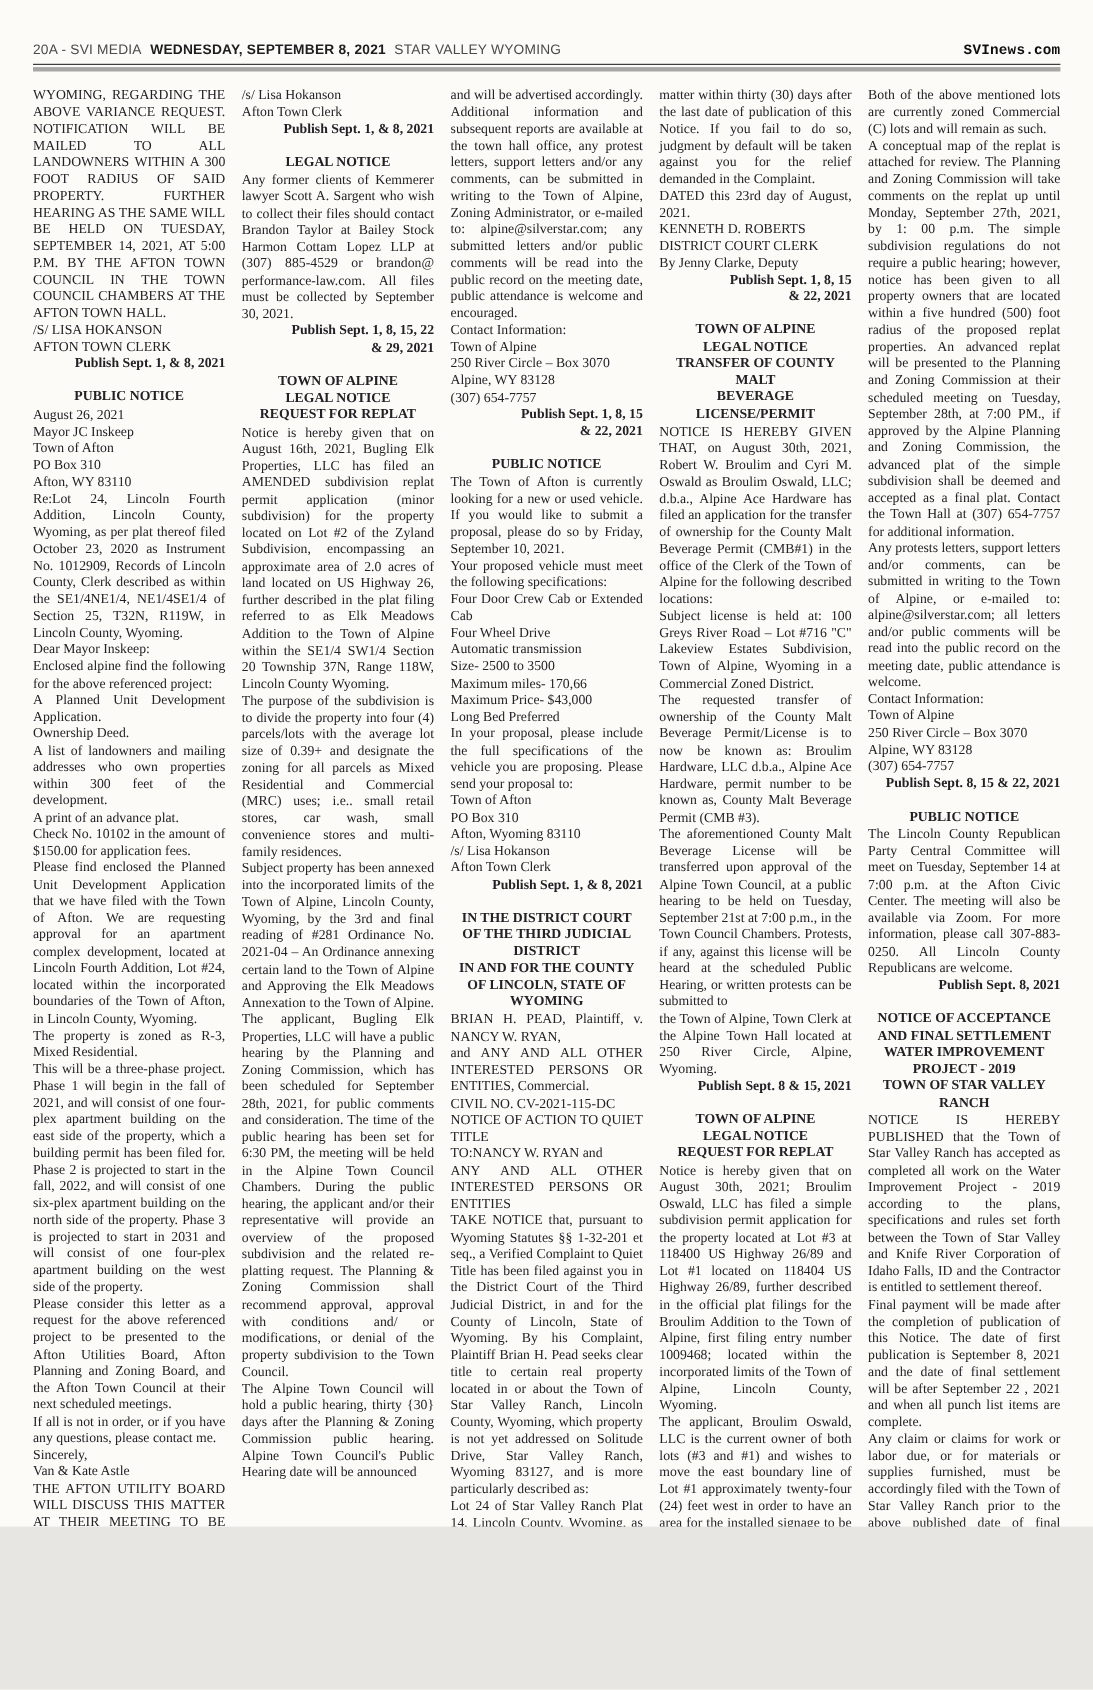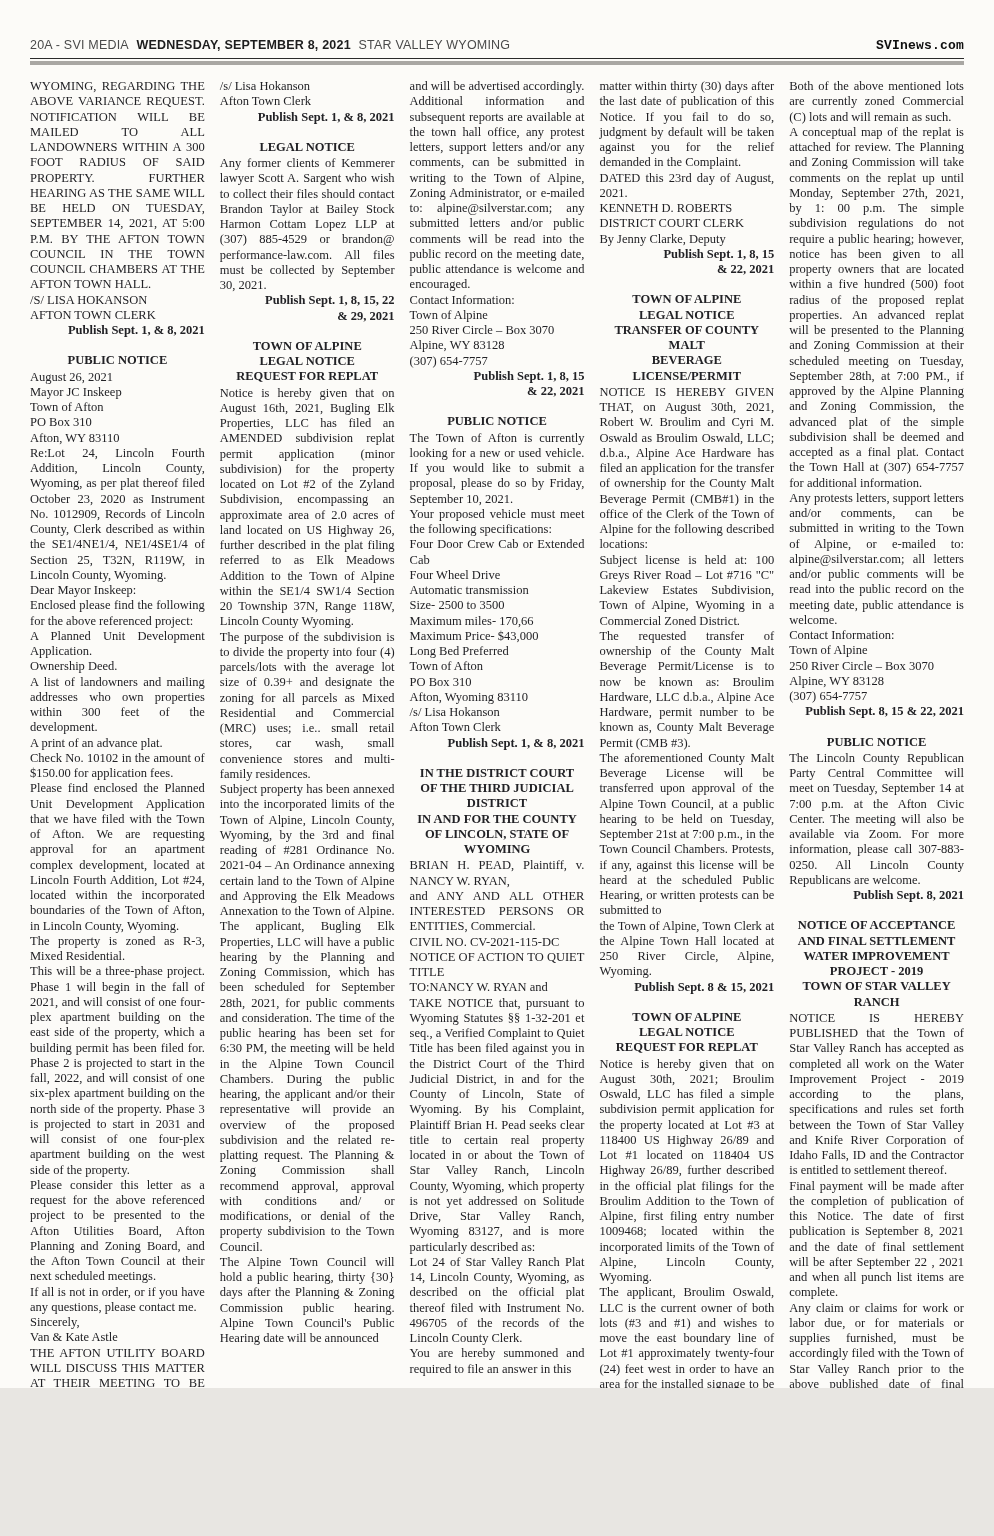--- a/index.html
+++ b/index.html
@@ -74,21 +74,21 @@
         <p class="body">AFTON TOWN CLERK</p>
         <p class="pub">Publish Sept. 1, &amp; 8, 2021</p>
         <p class="h">PUBLIC NOTICE</p>
         <p class="body">August 26, 2021</p>
         <p class="body">Mayor JC Inskeep</p>
         <p class="body">Town of Afton</p>
         <p class="body">PO Box 310</p>
         <p class="body">Afton, WY 83110</p>
         <p class="body">Re:Lot 24, Lincoln Fourth Addition, Lincoln County, Wyoming, as per plat thereof filed October 23, 2020 as Instrument No. 1012909, Records of Lincoln County, Clerk described as within the SE1/4NE1/4, NE1/4SE1/4 of Section 25, T32N, R119W, in Lincoln County, Wyoming.</p>
         <p class="body">Dear Mayor Inskeep:</p>
-        <p class="body">Enclosed please find the following for the above referenced project:</p>
+        <p class="body">Enclosed alpine find the following for the above referenced project:</p>
         <p class="body">A Planned Unit Development Application.</p>
         <p class="body">Ownership Deed.</p>
         <p class="body">A list of landowners and mailing addresses who own properties within 300 feet of the development.</p>
         <p class="body">A print of an advance plat.</p>
         <p class="body">Check No. 10102 in the amount of $150.00 for application fees.</p>
         <p class="body">Please find enclosed the Planned Unit Development Application that we have filed with the Town of Afton. We are requesting approval for an apartment complex development, located at Lincoln Fourth Addition, Lot #24, located within the incorporated boundaries of the Town of Afton, in Lincoln County, Wyoming.</p>
         <p class="body">The property is zoned as R-3, Mixed Residential.</p>
         <p class="body">This will be a three-phase project. Phase 1 will begin in the fall of 2021, and will consist of one four-plex apartment building on the east side of the property, which a building permit has been filed for. Phase 2 is projected to start in the fall, 2022, and will consist of one six-plex apartment building on the north side of the property. Phase 3 is projected to start in 2031 and will consist of one four-plex apartment building on the west side of the property.</p>
         <p class="body">Please consider this letter as a request for the above referenced project to be presented to the Afton Utilities Board, Afton Planning and Zoning Board, and the Afton Town Council at their next scheduled meetings.</p>
         <p class="body">If all is not in order, or if you have any questions, please contact me.</p>
@@ -124,37 +124,39 @@
         <p class="h">PUBLIC NOTICE</p>
         <p class="body">The Town of Afton is currently looking for a new or used vehicle. If you would like to submit a proposal, please do so by Friday, September 10, 2021.</p>
         <p class="body">Your proposed vehicle must meet the following specifications:</p>
         <p class="body">Four Door Crew Cab or Extended Cab</p>
         <p class="body">Four Wheel Drive</p>
         <p class="body">Automatic transmission</p>
         <p class="body">Size- 2500 to 3500</p>
         <p class="body">Maximum miles- 170,66</p>
         <p class="body">Maximum Price- $43,000</p>
         <p class="body">Long Bed Preferred</p>
+        <p class="body">In your proposal, please include the full specifications of the vehicle you are proposing. Please send your proposal to:</p>
         <p class="body">Town of Afton</p>
         <p class="body">PO Box 310</p>
         <p class="body">Afton, Wyoming 83110</p>
         <p class="body">/s/ Lisa Hokanson</p>
         <p class="body">Afton Town Clerk</p>
         <p class="pub">Publish Sept. 1, &amp; 8, 2021</p>
         <p class="h">IN THE DISTRICT COURT
 OF THE THIRD JUDICIAL
 DISTRICT
 IN AND FOR THE COUNTY
 OF LINCOLN, STATE OF
 WYOMING</p>
         <p class="body">BRIAN H. PEAD, Plaintiff, v. NANCY W. RYAN,</p>
         <p class="body">and ANY AND ALL OTHER INTERESTED PERSONS OR ENTITIES, Commercial.</p>
         <p class="body">CIVIL NO. CV-2021-115-DC</p>
         <p class="body">NOTICE OF ACTION TO QUIET TITLE</p>
         <p class="body">TO:NANCY W. RYAN and</p>
+        <p class="body">ANY AND ALL OTHER INTERESTED PERSONS OR ENTITIES</p>
         <p class="body">TAKE NOTICE that, pursuant to Wyoming Statutes §§ 1-32-201 et seq., a Verified Complaint to Quiet Title has been filed against you in the District Court of the Third Judicial District, in and for the County of Lincoln, State of Wyoming. By his Complaint, Plaintiff Brian H. Pead seeks clear title to certain real property located in or about the Town of Star Valley Ranch, Lincoln County, Wyoming, which property is not yet addressed on Solitude Drive, Star Valley Ranch, Wyoming 83127, and is more particularly described as:</p>
         <p class="body">Lot 24 of Star Valley Ranch Plat 14, Lincoln County, Wyoming, as described on the official plat thereof filed with Instrument No. 496705 of the records of the Lincoln County Clerk.</p>
         <p class="body">You are hereby summoned and required to file an answer in this</p>
       </div>
       <div class="col">
         <p class="body">matter within thirty (30) days after the last date of publication of this Notice. If you fail to do so, judgment by default will be taken against you for the relief demanded in the Complaint.</p>
         <p class="body">DATED this 23rd day of August, 2021.</p>
         <p class="body">KENNETH D. ROBERTS</p>
         <p class="body">DISTRICT COURT CLERK</p>
         <p class="body">By Jenny Clarke, Deputy</p>

